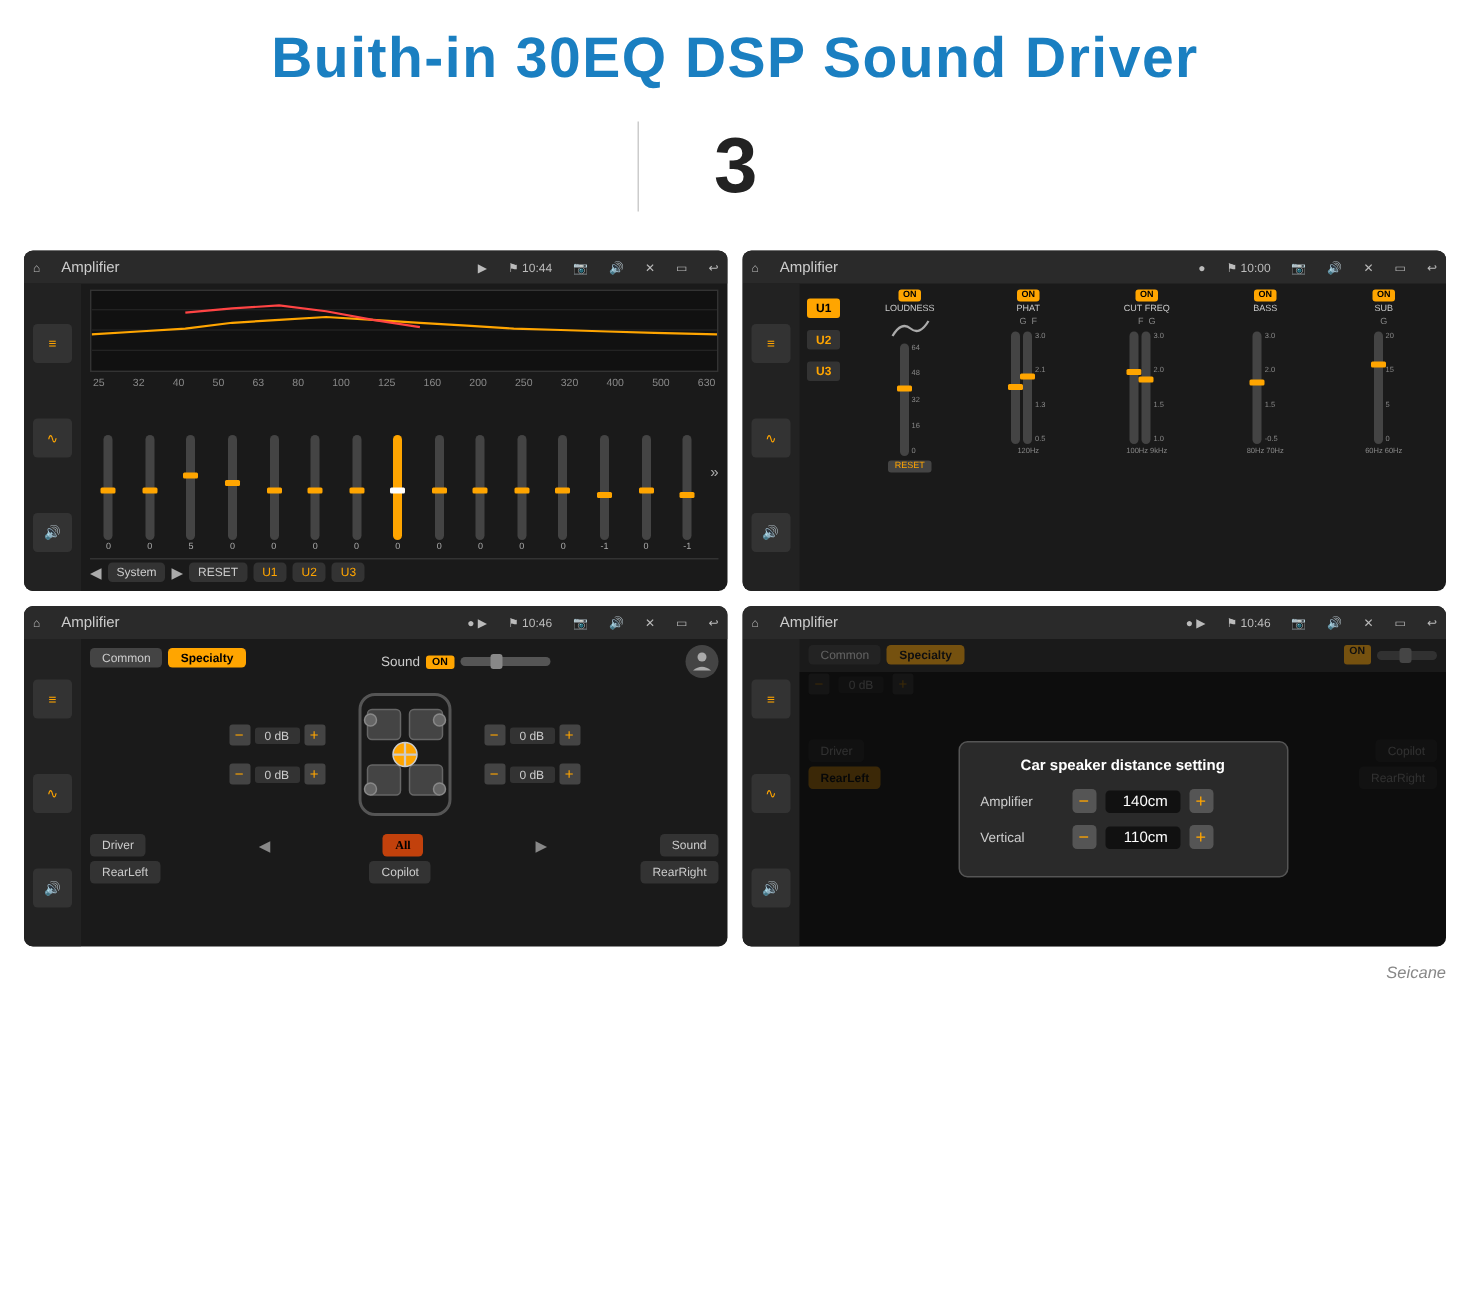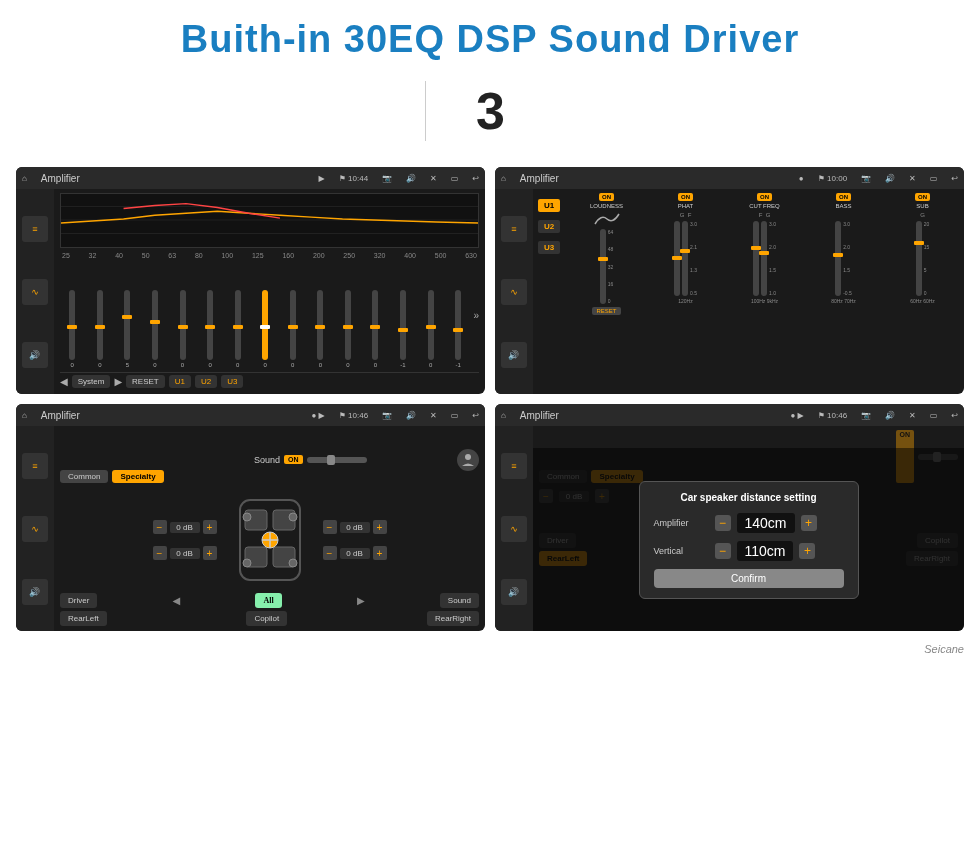--- a/index.html
+++ b/index.html
@@ -224,21 +224,20 @@
       display: flex;
       gap: 4px;
       margin-bottom: 6px;
     }
     .sp-tab {
       background: #444;
       color: #ccc;
       font-size: 8px;
       padding: 2px 8px;
       border-radius: 3px;
-      margin-top: 40px;
     }
     .sp-tab.active {
       background: #ffa500;
       color: #000;
       font-weight: bold;
     }
     .sp-on-badge {
       background: #ffa500;
       color: #000;
       font-size: 7px;
@@ -303,21 +302,21 @@
       height: 90px;
     }
     .sp-bottom-btn {
       background: #333;
       color: #ccc;
       font-size: 8px;
       padding: 3px 8px;
       border-radius: 3px;
     }
     .sp-bottom-btn.active {
-      background: #86efac;
+      background: #c2410c;
       color: #000;
       font-weight: bold;
       font-family: Liberation Serif, serif;
     }
 
     
     .dialog-overlay {
       position: absolute;
       top: 22px;
       left: 38px;
@@ -361,25 +360,25 @@
       height: 16px;
       border-radius: 3px;
       display: flex;
       align-items: center;
       justify-content: center;
       font-size: 12px;
     }
     .dialog-val {
       background: #111;
       color: #fff;
-      font-size: 14px;
+      font-size: 10px;
       padding: 2px 8px;
       border-radius: 3px;
       min-width: 50px;
-      text-align: left;
+      text-align: right;
     }
     .dialog-plus {
       background: #555;
       color: #ffa500;
       width: 16px;
       height: 16px;
       border-radius: 3px;
       display: flex;
       align-items: center;
       justify-content: center;
@@ -866,23 +865,20 @@
             <div class="dialog-minus">−</div>
             <div class="dialog-val">140cm</div>
             <div class="dialog-plus">+</div>
           </div>
           <div class="dialog-row">
             <span class="dialog-label">Vertical</span>
             <div class="dialog-minus">−</div>
             <div class="dialog-val">110cm</div>
             <div class="dialog-plus">+</div>
           </div>
-          <div style="text-align:center;margin-top:6px">
-            <div class="dialog-confirm">Confirm</div>
-          </div>
         </div>
       </div>
     </div>
   </div>
 
 </div>
 
 <div class="watermark">
   <span>Seicane</span>
 </div>

